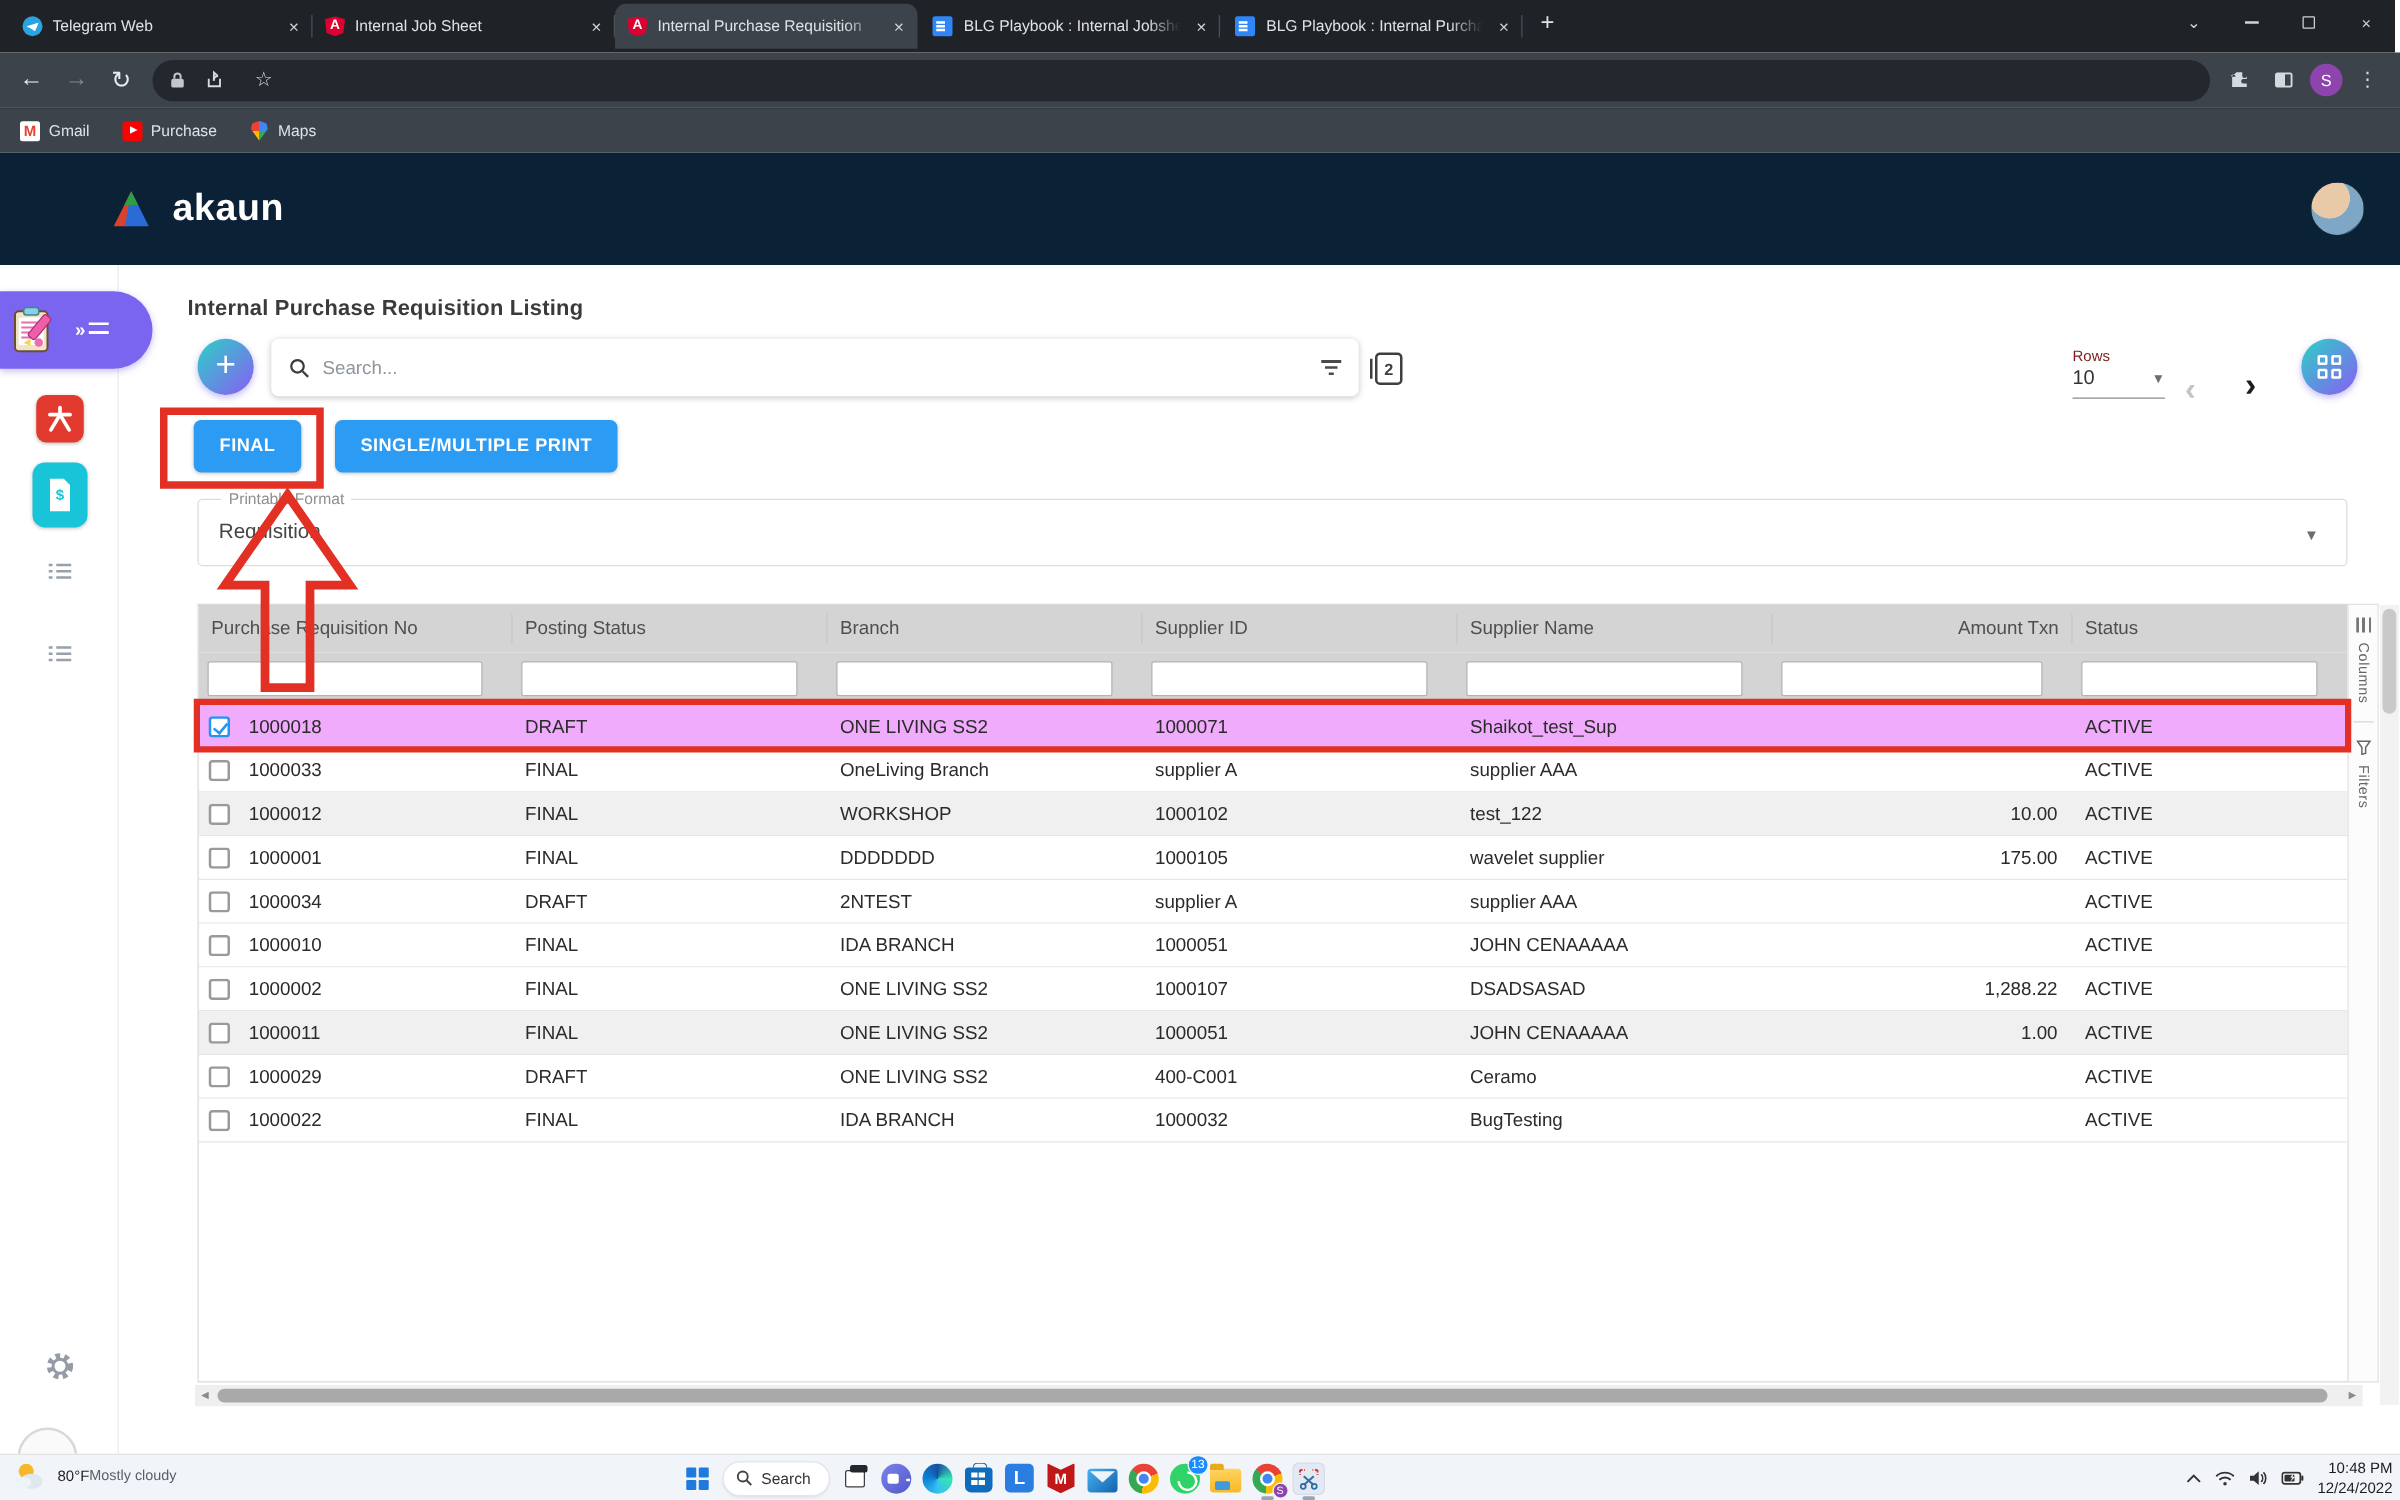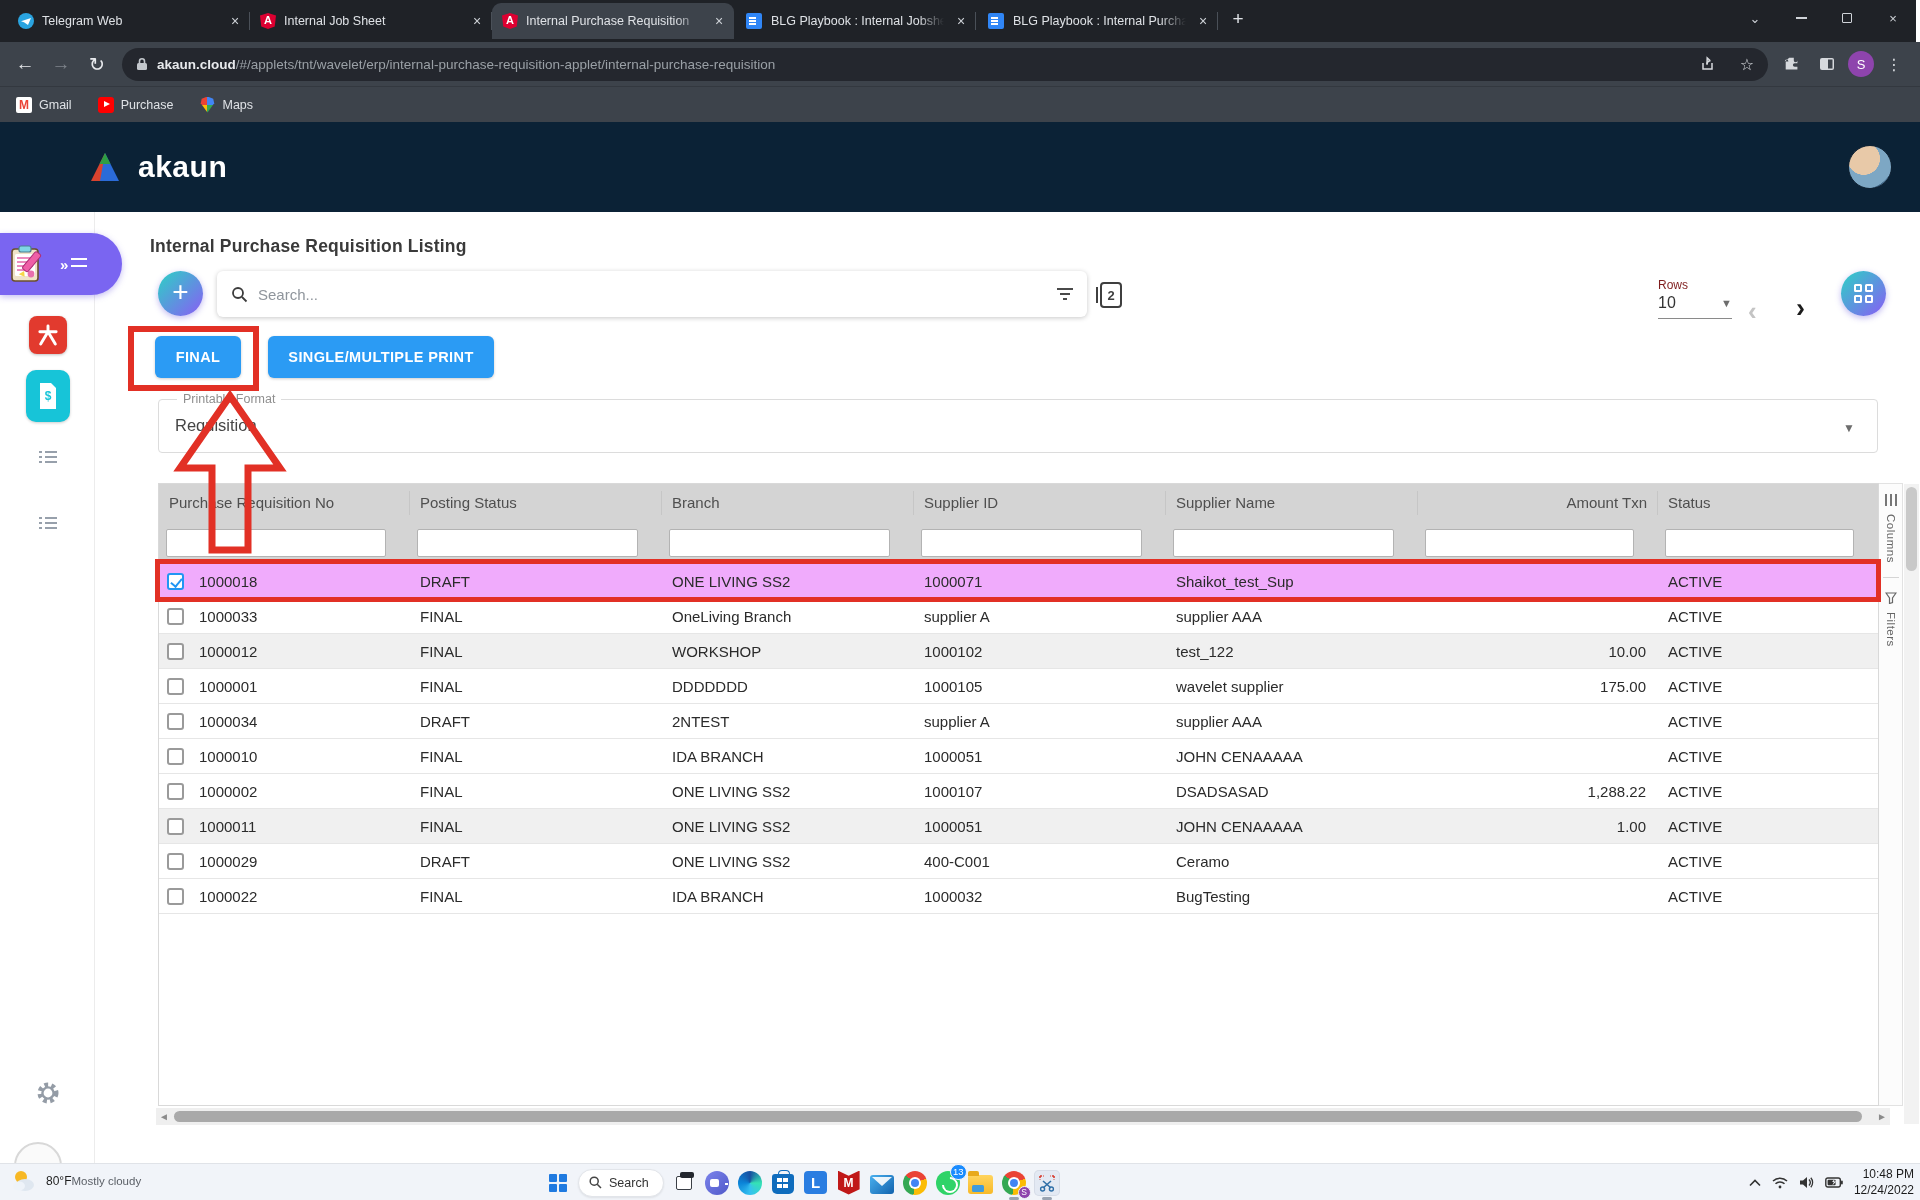--- a/index.html
+++ b/index.html
@@ -227,21 +227,20 @@
 
   <div class="toolbar">
     <div class="nav-btn">←</div>
     <div class="nav-btn disabled">→</div>
     <div class="nav-btn">↻</div>
     <div class="omnibox">
       <svg class="lock-icon" width="12" height="14" viewBox="0 0 12 14">
           <rect x="1" y="6" width="10" height="7" rx="1.5" fill="#c3c7cc"></rect>
           <path d="M3.5 6V4.2a2.5 2.5 0 015 0V6" fill="none" stroke="#c3c7cc" stroke-width="1.6"></path>
         </svg>
-      <div class="url-text"><b>akaun.cloud</b><span>/#/applets/tnt/wavelet/erp/internal-purchase-requisition-applet/internal-purchase-requisition</span></div>
       <div class="omni-icon">
         <svg width="16" height="16" viewBox="0 0 16 16">
             <path d="M3 7v6h9V7" fill="none" stroke="#d6d9dd" stroke-width="1.5"></path>
             <path d="M10 4.5L7.2 2 7 8.5" fill="none" stroke="#d6d9dd" stroke-width="1.5"></path>
             <path d="M10.5 4.8c-2.6 0-3.4 1.4-3.5 3.7" fill="none" stroke="#d6d9dd" stroke-width="1.5"></path>
           </svg>
       </div>
       <div class="omni-icon">☆</div>
     </div>
     <div class="toolbar-right">

